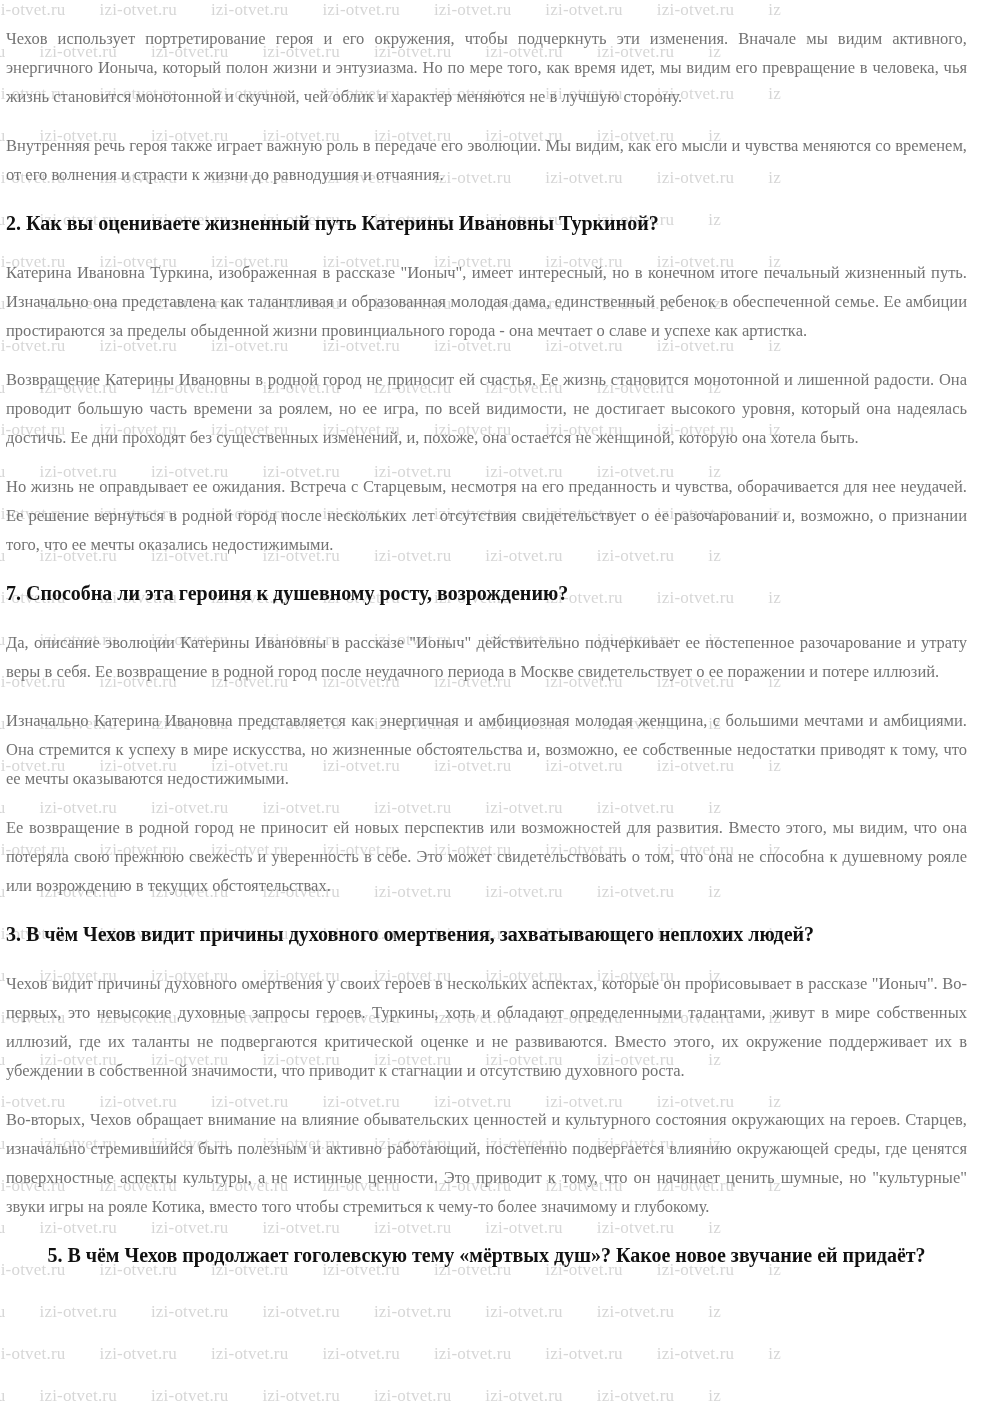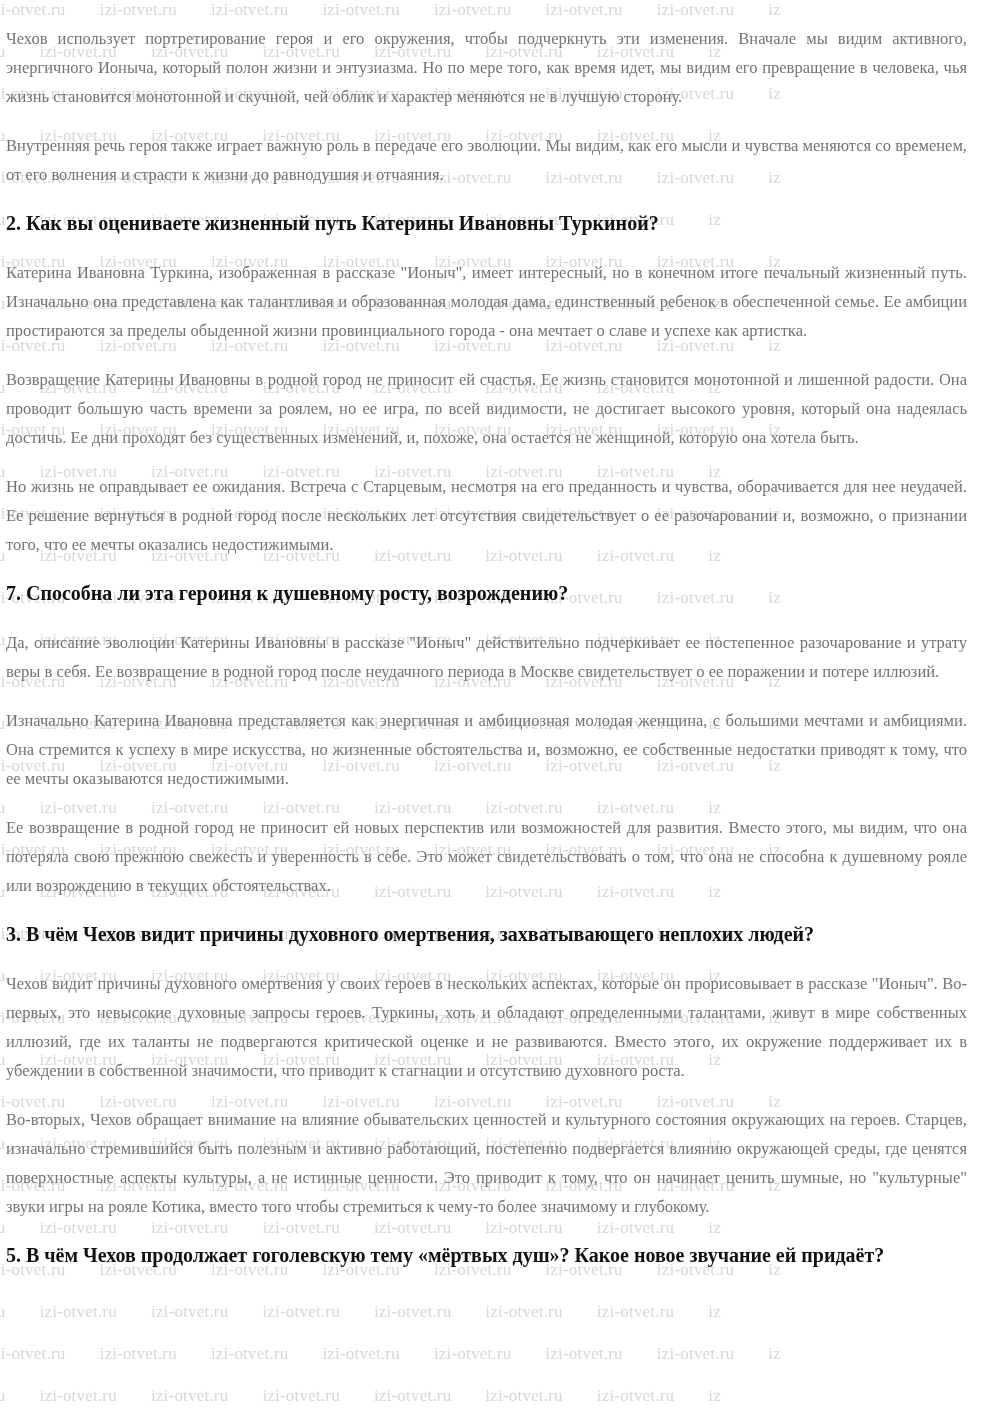--- a/index.html
+++ b/index.html
@@ -55,20 +55,21 @@
   p.question {
     margin: 0 0 20px 0;
     font-size: 20px;
     line-height: 29px;
     font-weight: bold;
     color: #111111;
     font-family: "Liberation Serif", serif;
   }
   p.para:last-child, p.question:last-child {
     margin-bottom: 8px;
+    text-align: center;
   }
 </style>
 </head>
 <body>
 
 <div class="page">
 
   <div class="watermark-layer">
       <div class="wm-row" style="top: 0px; left: -12px; color: rgb(201, 201, 201);"><span>izi-otvet.ru</span><span>izi-otvet.ru</span><span>izi-otvet.ru</span><span>izi-otvet.ru</span><span>izi-otvet.ru</span><span>izi-otvet.ru</span><span>izi-otvet.ru</span><span>iz</span></div>
       <div class="wm-row" style="top: 42px; left: -72px; color: rgb(201, 201, 201);"><span>izi-otvet.ru</span><span>izi-otvet.ru</span><span>izi-otvet.ru</span><span>izi-otvet.ru</span><span>izi-otvet.ru</span><span>izi-otvet.ru</span><span>izi-otvet.ru</span><span>iz</span></div>

